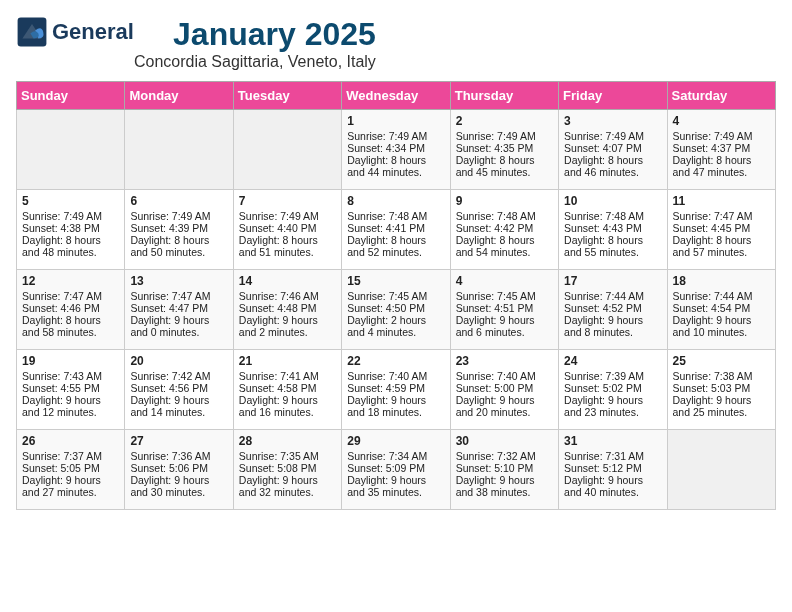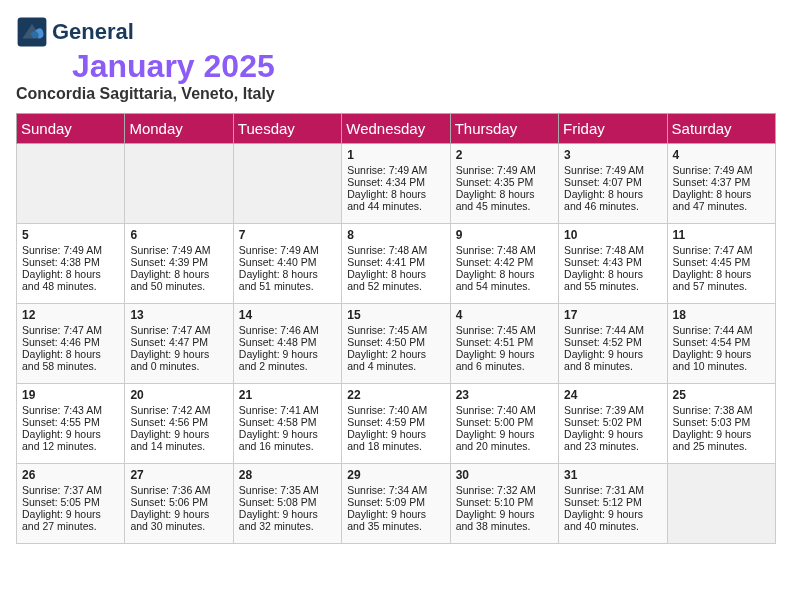--- a/index.html
+++ b/index.html
@@ -5,24 +5,23 @@
     * { box-sizing: border-box; margin: 0; padding: 0; }
     body {
       font-family: Arial, sans-serif;
       background: #fff;
       width: 792px;
       min-height: 612px;
       padding: 16px;
     }
     .header {
       display: flex;
-      justify-content: space-between;
+      justify-content: flex-start;
       align-items: flex-start;
       margin-bottom: 10px;
-      flex-direction: column;
     }
     .logo {
       display: flex;
       align-items: center;
     }
     .logo-text {
       font-size: 22px;
       font-weight: bold;
       color: #1a3a5c;
       line-height: 1.1;
@@ -31,36 +30,36 @@
       width: 32px;
       height: 32px;
       margin-right: 4px;
     }
     .title-block {
       text-align: right;
     }
     .month-title {
       font-size: 32px;
       font-weight: bold;
-      color: #8b5cf6;
+      color: #0c4a6e;
     }
     .location-title {
       font-size: 16px;
       color: #333;
-      font-weight: bold;
+      font-weight: normal;
     }
     table {
       width: 100%;
       border-collapse: collapse;
     }
     thead tr th {
-      background: #be185d;
+      background: #ec4899;
       color: #fff;
-      font-size: 15px;
-      font-weight: normal;
+      font-size: 13px;
+      font-weight: bold;
       padding: 6px 4px;
       text-align: left;
       border: 1px solid #aaa;
     }
     tbody tr td {
       border: 1px solid #ccc;
       vertical-align: top;
       padding: 4px 5px;
       font-size: 10.5px;
       color: #222;

